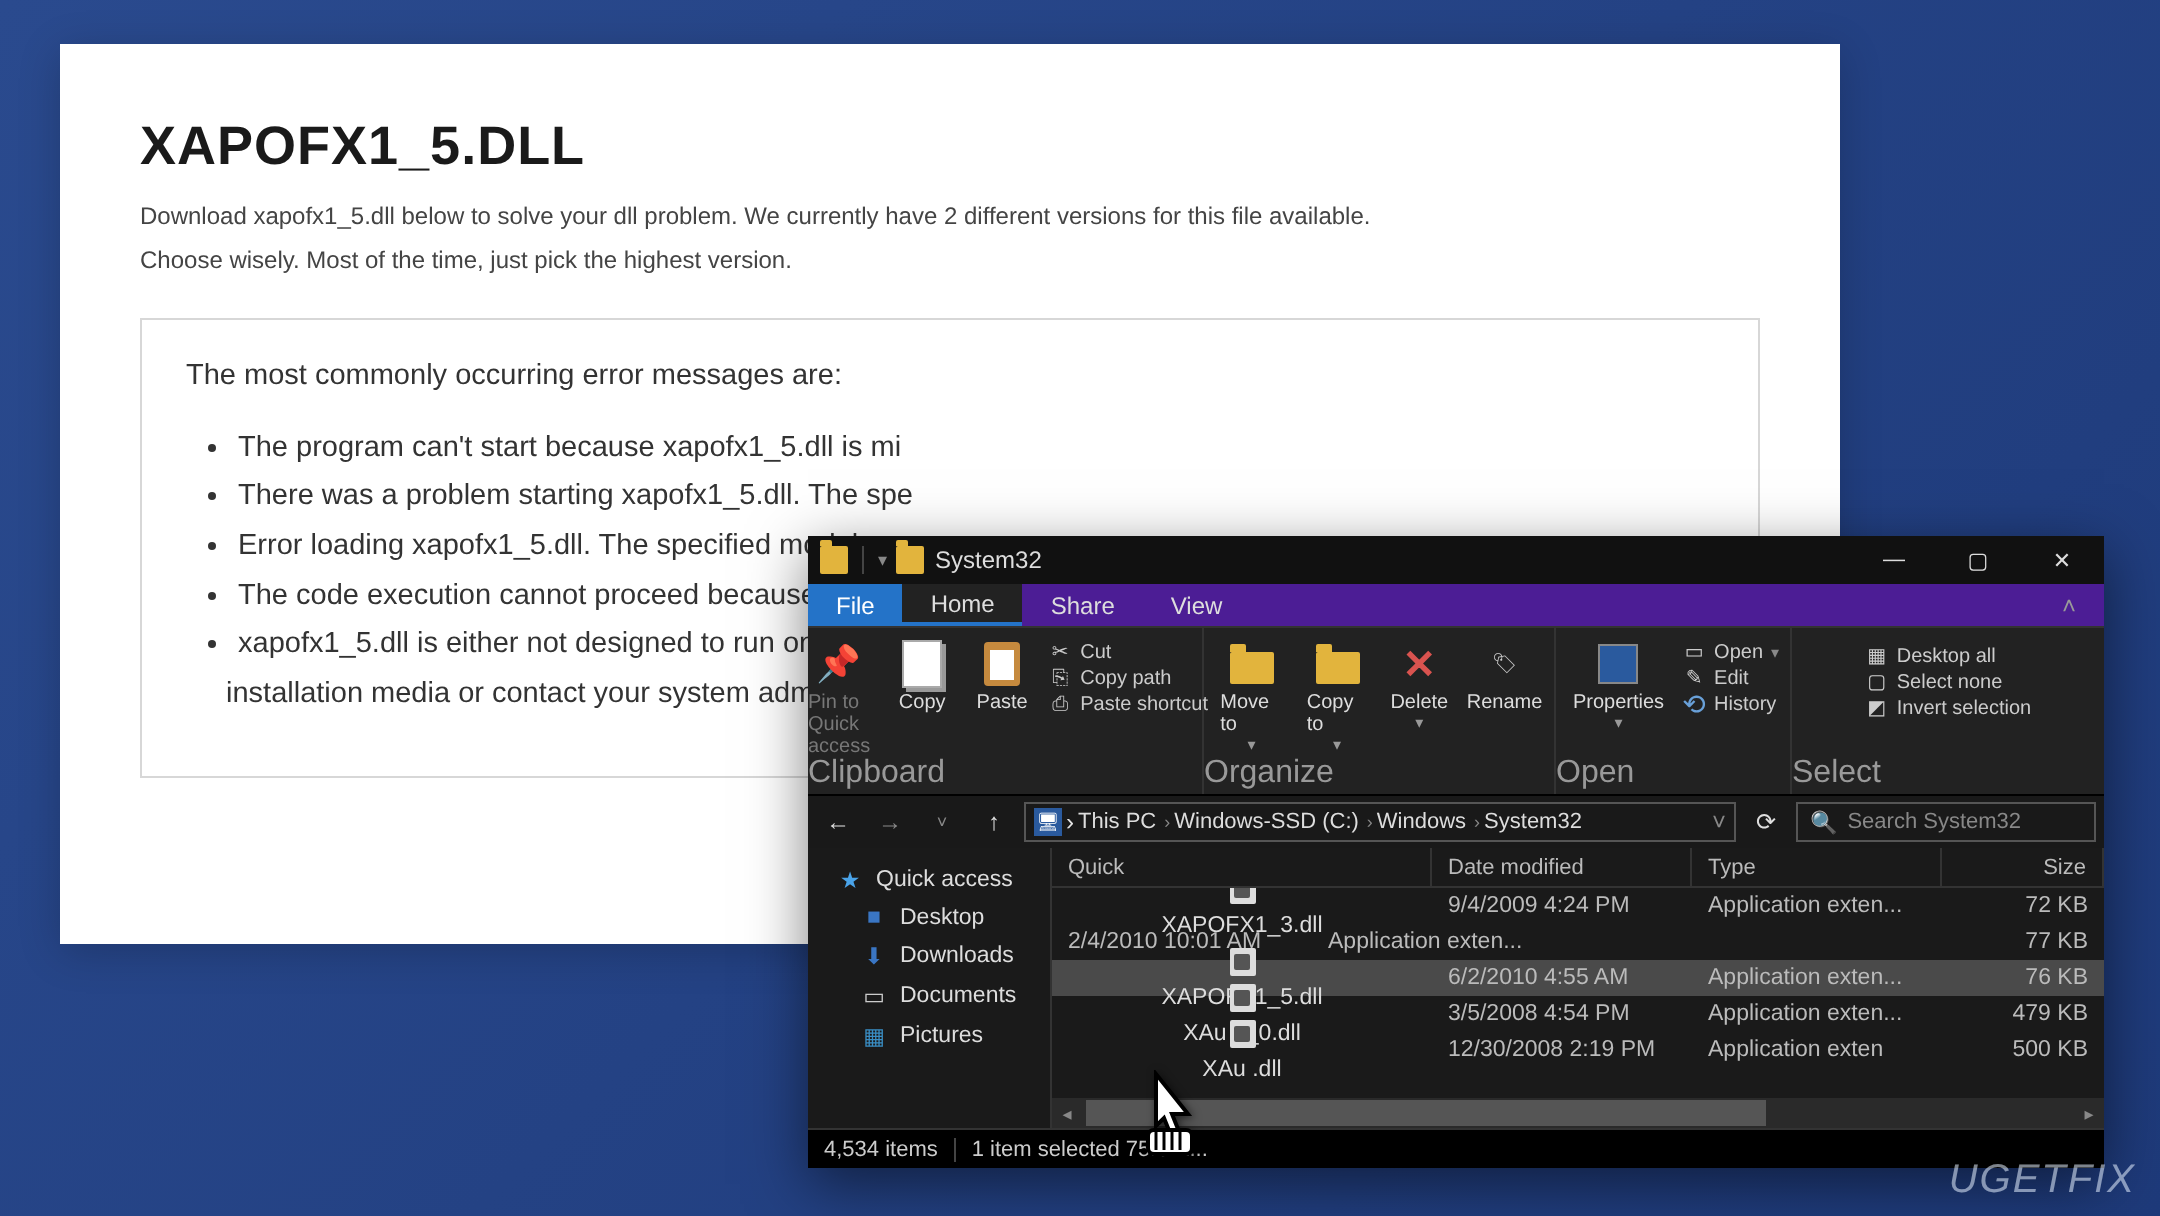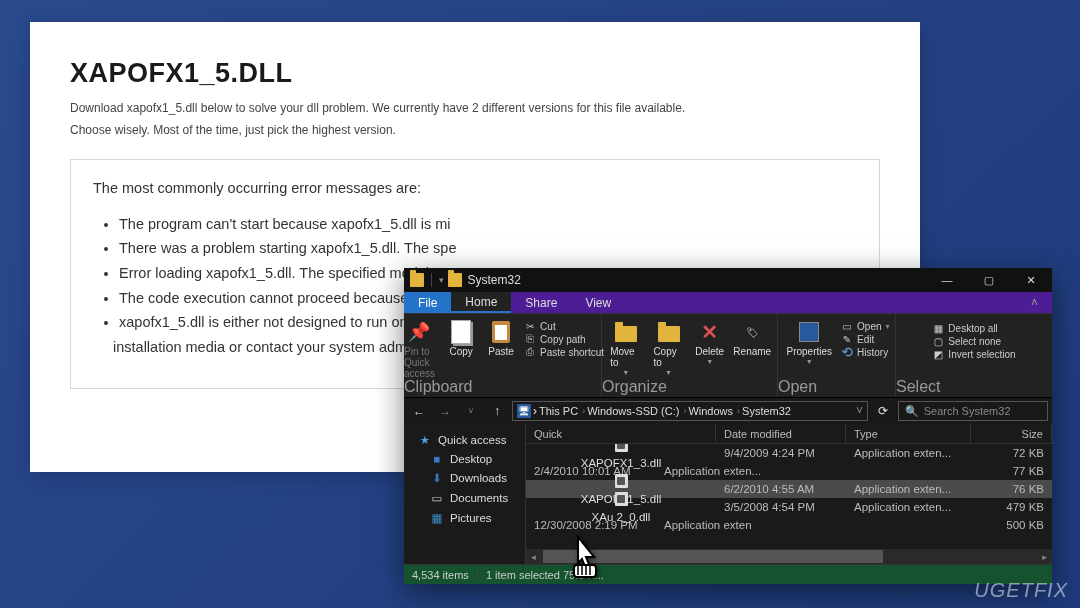--- a/index.html
+++ b/index.html
@@ -124,21 +124,21 @@
   .row .c.name{width:190px;display:flex;align-items:center;gap:5px;}
   .row .c.date{width:130px;color:#bbb;}
   .row .c.type{width:125px;color:#bbb;}
   .row .c.size{flex:1;text-align:right;color:#bbb;}
   .ficon{width:13px;height:14px;background:#ddd;border-radius:1px;position:relative;flex-shrink:0;}
   .ficon:after{content:"";position:absolute;width:8px;height:8px;left:2px;top:3px;background:#555;border-radius:1px;}
   .hscroll{height:15px;background:#2a2a2a;display:flex;align-items:center;}
   .hscroll .thumb{height:13px;background:#555;width:340px;margin-left:2px;}
   .hscroll .arrow{width:15px;text-align:center;color:#888;font-size:9px;}
 
-  .status{height:20px;background:#14532d;border-top:1px solid #333;display:flex;align-items:center;padding:0 8px;font-size:11px;color:#ccc;gap:8px;}
+  .status{height:20px;background:#000000;border-top:1px solid #333;display:flex;align-items:center;padding:0 8px;font-size:11px;color:#ccc;gap:8px;}
   .status .sdiv{width:1px;height:12px;background:#444;}
 
   .cursor{position:absolute;left:568px;top:535px;pointer-events:none;z-index:50;}
   .cursor svg{filter:drop-shadow(1px 1px 2px rgba(0,0,0,0.6));}
 
   .logo{position:absolute;right:12px;bottom:6px;font-style:italic;font-weight:300;color:rgba(230,240,255,0.55);font-size:20px;letter-spacing:1px;}
 </style>
 </head>
 <body>
 
@@ -394,20 +394,24 @@
           <div class="row">
             <div class="c name">
               <div class="ficon"></div>
               <span>XAu     2_0.dll</span>
             </div>
             <div class="c date">3/5/2008 4:54 PM</div>
             <div class="c type">Application exten...</div>
             <div class="c size">479 KB</div>
           </div>
           <div class="row">
+            <div class="c name">
+              <div class="ficon"></div>
+              <span>XAu          .dll</span>
+            </div>
             <div class="c date">12/30/2008 2:19 PM</div>
             <div class="c type">Application exten</div>
             <div class="c size">500 KB</div>
           </div>
         </div>
       <div class="hscroll">
         <div class="arrow">◂</div>
           <div class="thumb"></div>
           <div style="flex:1"></div>
           <div class="arrow">▸</div>

